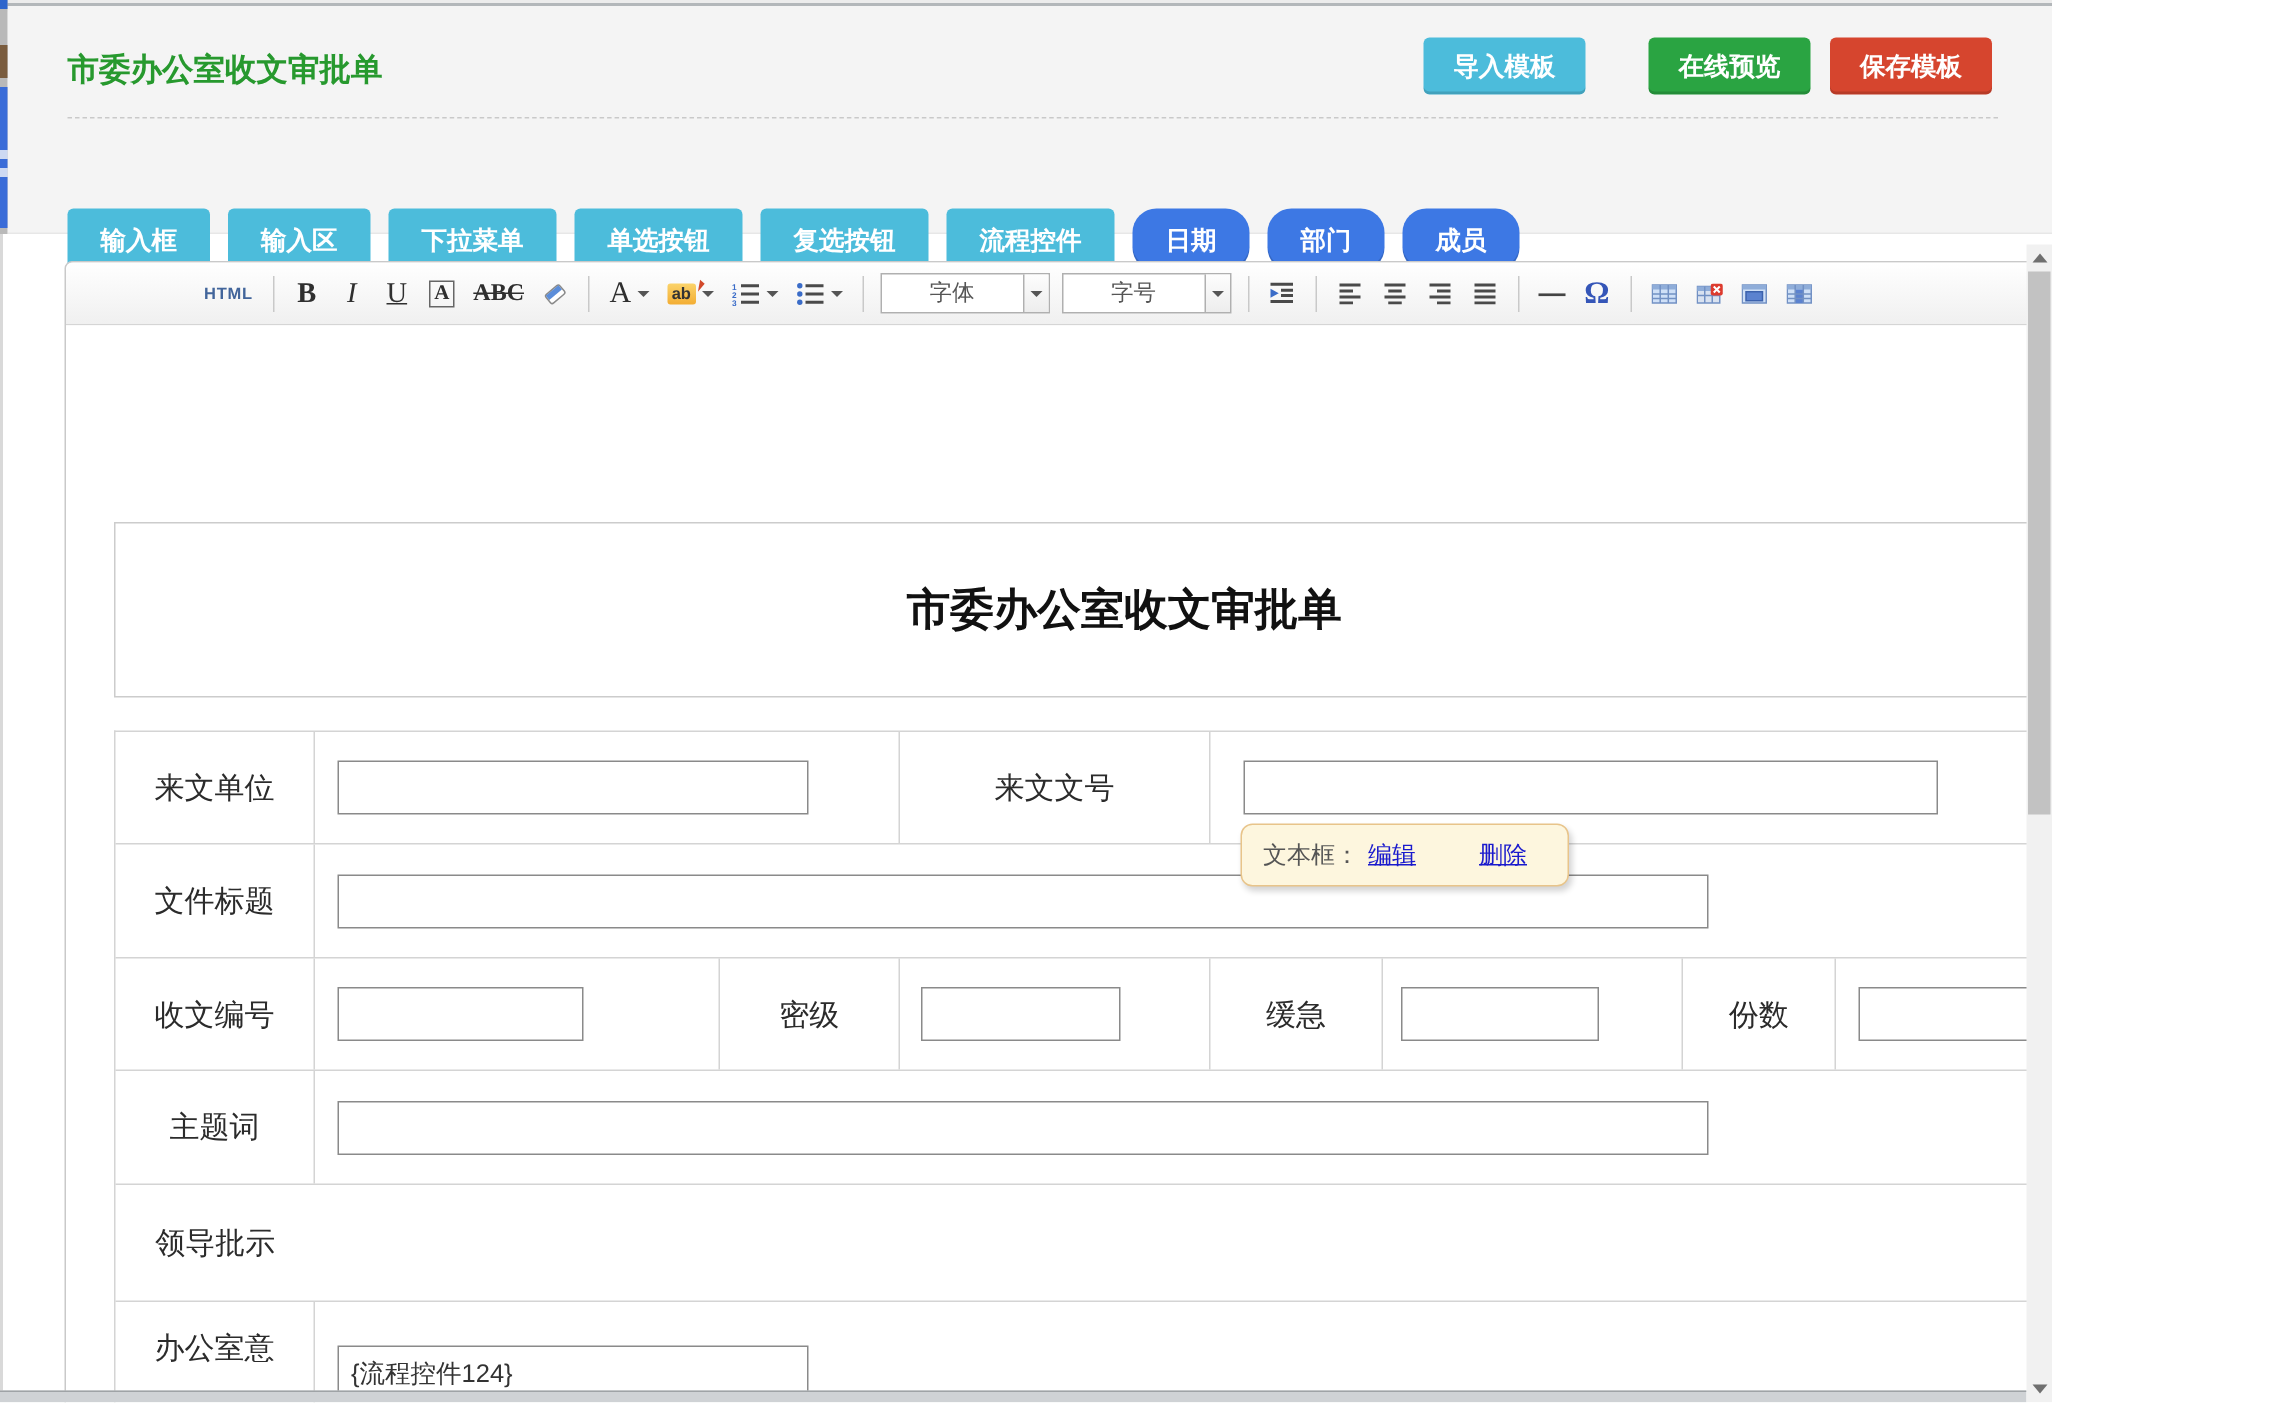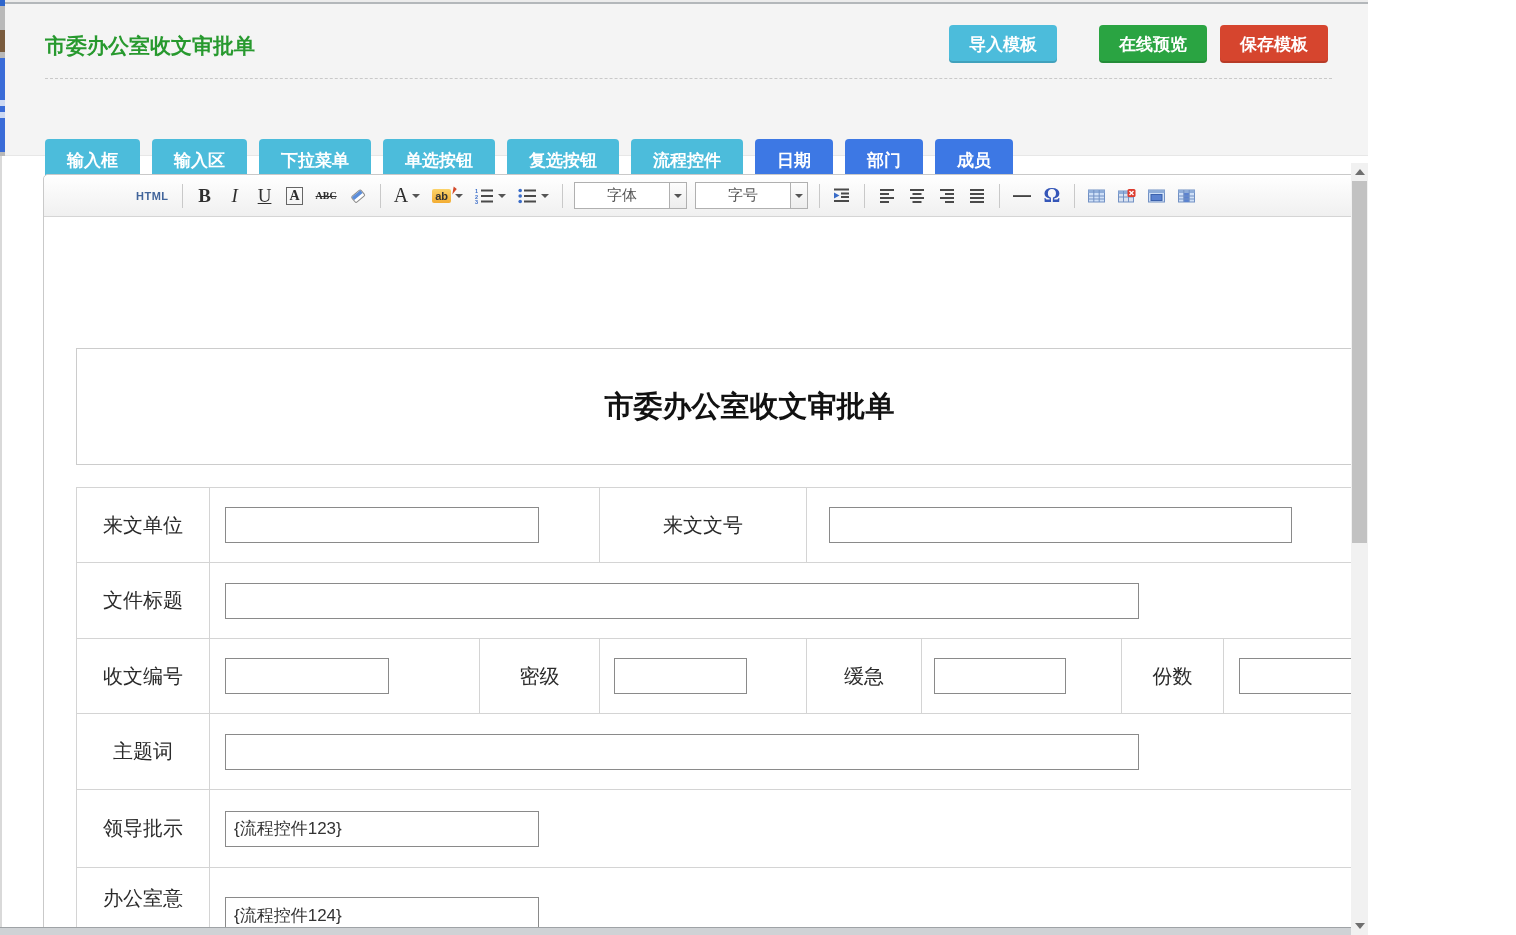--- a/index.html
+++ b/index.html
@@ -25,40 +25,40 @@
   .page-title { position:absolute; left:40px; top:24px; font-family:"Liberation Serif",serif;
                 font-size:21px; font-weight:bold; color:var(--title_green,#27992e); }
   .header-actions { position:absolute; right:40px; top:17px; display:flex; gap:13px; }
   .btn { display:flex; align-items:center; justify-content:center; color:#fff;
          font-weight:bold; font-size:17px; border-radius:4px; cursor:pointer;
          border:0; box-shadow:inset 0 -2px 0 rgba(0,0,0,.14); }
   .btn.act { height:38px; padding:0 20px; }
   .btn-cyan  { background:var(--cyan,#4cbcdb); }
   .btn-green { background:var(--green,#2aa442);margin-left:29px; }
   .btn-red   { background:var(--red,#d6452e); }
-  .btn-blue  { background:var(--blue,#3d78e4); }
+  .btn-blue  { background:var(--blue,#3d78e4);border-radius:16px; }
   .divider { position:absolute; left:40px; right:36px; top:70px; border-top:1px dashed #c9c9c9; }
   .widget-row { position:absolute; left:40px; top:87px; display:flex; gap:12px;margin-top:44px; }
   .widget-row .btn { height:42px; padding:0 22px; }
 
   
   .editor-panel { position:absolute; left:43px; top:174px; width:1449px; height:900px;
                   background:#fff; border:1px solid #c9c9c9; border-radius:5px 5px 0 0; }
   .toolbar { height:42px; display:flex; align-items:center; gap:8px;
              padding:0 48px 0 90px; border-bottom:1px solid #d5d5d5;
              background:linear-gradient(#ffffff,#f0f0f0); border-radius:5px 5px 0 0; }
   .tb-sep { width:1px; height:24px; background:#c9c9c9; margin:0 3px; flex:none; }
   .tb-btn { display:flex; align-items:center; justify-content:center; min-width:22px; height:28px;
             padding:0 2px; cursor:pointer; color:#2f2f2f; flex:none; }
   .tb-src { font-size:11px; font-weight:bold; letter-spacing:.5px; color:#42659b; }
   .t-serif { font-family:"Liberation Serif",serif; font-size:19px; }
   .t-b { font-weight:bold; } .t-i { font-style:italic; } .t-u { text-decoration:underline; }
   .t-boxa { font-family:"Liberation Serif",serif; font-size:14px; font-weight:bold;
             border:1px solid #666; padding:0 2px; line-height:16px; }
-  .t-abc { font-family:"Liberation Serif",serif; font-size:10px; font-weight:bold; text-decoration:line-through; }
+  .t-abc { font-family:"Liberation Serif",serif; font-size:16px; font-weight:bold; text-decoration:line-through; }
   .caret { width:0; height:0; border-left:4px solid transparent; border-right:4px solid transparent;
            border-top:4px solid #555; margin-left:4px; }
   .hl-ab { background:linear-gradient(#fbd36a,#f3ad33); border-radius:2px; font-size:11px;
            font-weight:bold; padding:1px 3px; color:#333; position:relative; }
   .hl-ab::after { content:""; position:absolute; right:-4px; top:-2px; width:0; height:0;
            border-left:4px solid transparent; border-top:7px solid #d2492a; transform:rotate(40deg); }
   .omega { font-family:"Liberation Serif",serif; font-size:21px; font-weight:bold; color:#3556b8; }
   .hrule { font-size:18px; font-weight:bold; color:#444; }
   .tb-select { width:113px; height:27px; background:#fff; border:1px solid #b0b0b0;
                display:flex; align-items:stretch; cursor:pointer; flex:none; }
@@ -345,35 +345,37 @@
 
         <div class="frow h76">
           <div class="fcell flabel w133">主题词</div>
           <div class="fcell flex1">
             <input class="tin" style="width: 914px; margin-left: 15px;">
           </div>
         </div>
 
         <div class="frow h78">
           <div class="fcell flabel w133">领导批示</div>
-          <div class="fcell flex1">
-            <input class="tin" style="width: 314px; margin-left: 15px;" value="{流程控件123}">
-          </div>
         </div>
 
         <div class="frow h110 row6">
           <div class="fcell flabel w133">办公室意</div>
           <div class="fcell flex1 row6 fcellwrap">
             <input class="tin" style="width: 314px; margin-left: 15px; margin-top: 29px;" value="{流程控件124}">
           </div>
         </div>
       </div>
     </div>
   </div>
 
+  <div class="tooltip">
+    <span>文本框：</span>
+    <a class="tt-edit">编辑</a>
+    <a class="tt-del">删除</a>
+  </div>
 
   <div class="scrollbar">
     <div class="sb-btn sb-up">
         <i class="tri-up"></i>
       </div>
     <div class="sb-thumb"></div>
     <div class="sb-btn sb-down">
         <i class="tri-down"></i>
       </div>
   </div>

